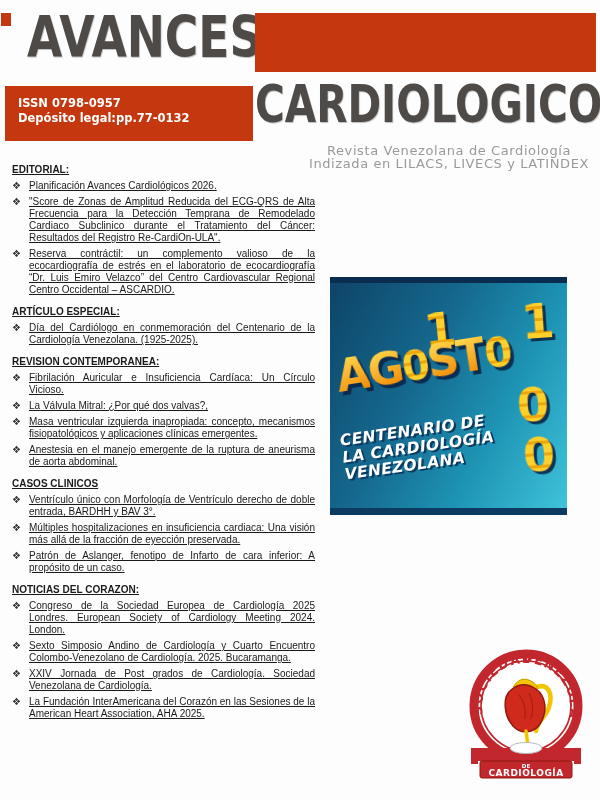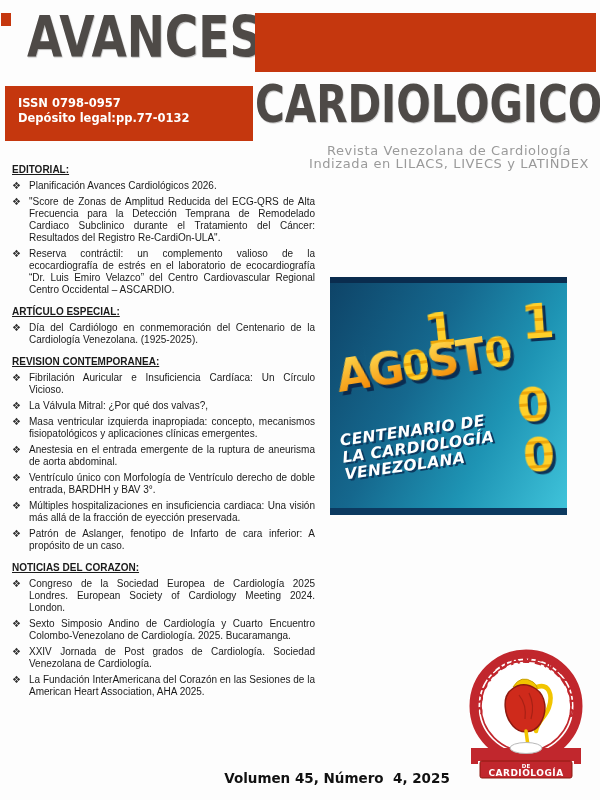--- a/index.html
+++ b/index.html
@@ -20,21 +20,21 @@
             font-size:13px;letter-spacing:.6px;font-family:"DejaVu Sans",sans-serif;white-space:nowrap;}
   .subtitle.s1{top:143px;}
   .subtitle.s2{top:156px;}
 
   
   .toc{position:absolute;left:12px;top:161px;width:303px;}
   .toc-heading{font-size:10px;font-weight:bold;text-decoration:underline;margin:9px 0 4px;line-height:13px;}
   .toc-section:first-child .toc-heading{margin-top:2px;}
   .toc-item{display:flex;gap:7px;margin:0 0 4px;font-size:10px;line-height:12px;}
   .bullet{flex:0 0 10px;font-size:10px;color:#333;}
-  .toc-item-text{text-align:justify;}
+  .toc-item-text{text-align:justify;text-decoration:underline;}
 
   
   .poster{position:absolute;left:330px;top:277px;width:237px;height:238px;box-sizing:border-box;
           background:linear-gradient(118deg,#0e4468 0%,#15688e 38%,#1e94b4 68%,#3fc3da 100%);
           border-top:6px solid #0a2c4e;border-bottom:7px solid #0c3a60;overflow:hidden;}
   .pdigit{position:absolute;font-family:"DejaVu Sans",sans-serif;font-weight:bold;line-height:1;
           background:repeating-linear-gradient(180deg,#ffd02a 0 9px,#eda70a 9px 12px);
           -webkit-background-clip:text;background-clip:text;color:transparent;
           filter:drop-shadow(3px 3px 0 rgba(9,38,74,.9));}
   .pdigit.d-top{left:94px;top:24px;font-size:46px;transform:rotate(-6deg);}
@@ -110,24 +110,25 @@
         <div class="toc-item">
           <span class="bullet">❖</span>
           <span class="toc-item-text">La Válvula Mitral: ¿Por qué dos valvas?,</span>
         </div>
         <div class="toc-item">
           <span class="bullet">❖</span>
           <span class="toc-item-text">Masa ventricular izquierda inapropiada: concepto, mecanismos fisiopatológicos y aplicaciones clínicas emergentes.</span>
         </div>
         <div class="toc-item">
           <span class="bullet">❖</span>
-          <span class="toc-item-text">Anestesia en el entrada emergente de la ruptura de aneurisma de aorta abdominal.</span>
-        </div>
-      </div>
-      <div class="toc-section">
+          <span class="toc-item-text">Anestesia en el manejo emergente de la ruptura de aneurisma de aorta abdominal.</span>
+        </div>
+      </div>
+      <div class="toc-section">
+        <div class="toc-heading">CASOS CLINICOS</div>
         <div class="toc-item">
           <span class="bullet">❖</span>
           <span class="toc-item-text">Ventrículo único con Morfología de Ventrículo derecho de doble entrada, BARDHH y BAV 3°.</span>
         </div>
         <div class="toc-item">
           <span class="bullet">❖</span>
           <span class="toc-item-text">Múltiples hospitalizaciones en insuficiencia cardiaca: Una visión más allá de la fracción de eyección preservada.</span>
         </div>
         <div class="toc-item">
           <span class="bullet">❖</span>
@@ -191,14 +192,13 @@
       <rect x="12" y="103" width="102" height="13" fill="#c1272d"></rect>
       <rect x="8" y="103" width="7" height="16" fill="#c1272d"></rect>
       <rect x="111" y="103" width="7" height="16" fill="#c1272d"></rect>
       <ellipse cx="63" cy="103" rx="16" ry="5.5" fill="#ffffff" stroke="#b9b9b9" stroke-width="1"></ellipse>
       <rect x="17" y="116" width="92" height="17" rx="2" fill="#c1272d" stroke="#8e1a10" stroke-width="1"></rect>
       <text x="63" y="123" text-anchor="middle" font-family="DejaVu Sans, sans-serif" font-size="5.5" font-weight="bold" fill="#ffffff">DE</text>
       <text x="63" y="131" text-anchor="middle" font-family="DejaVu Sans, sans-serif" font-size="9" font-weight="bold" fill="#ffffff" letter-spacing="0.5">CARDIOLOGÍA</text>
     </g>
   </svg>
 
-  <div class="volume">Volumen 45, Número  4, 2025</div>
 </div>
 
 </body></html>

